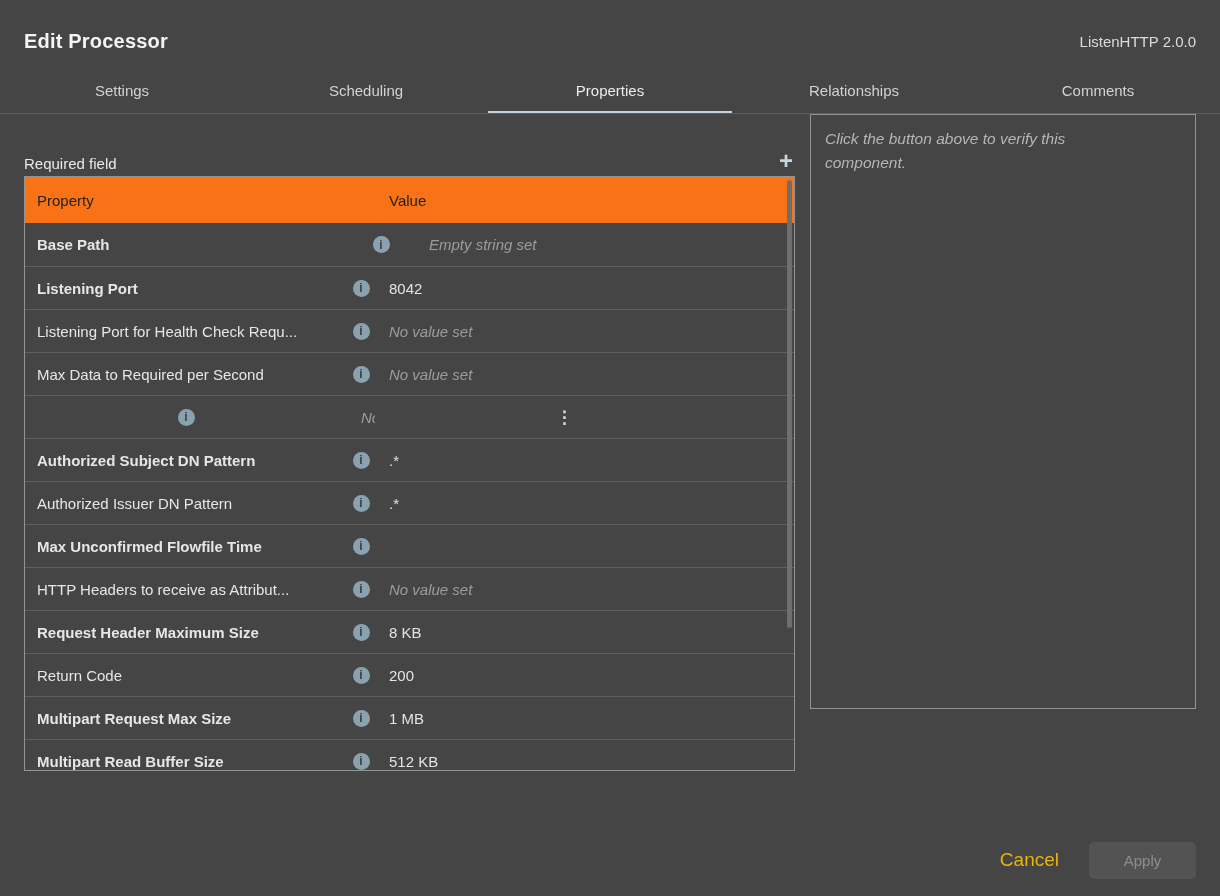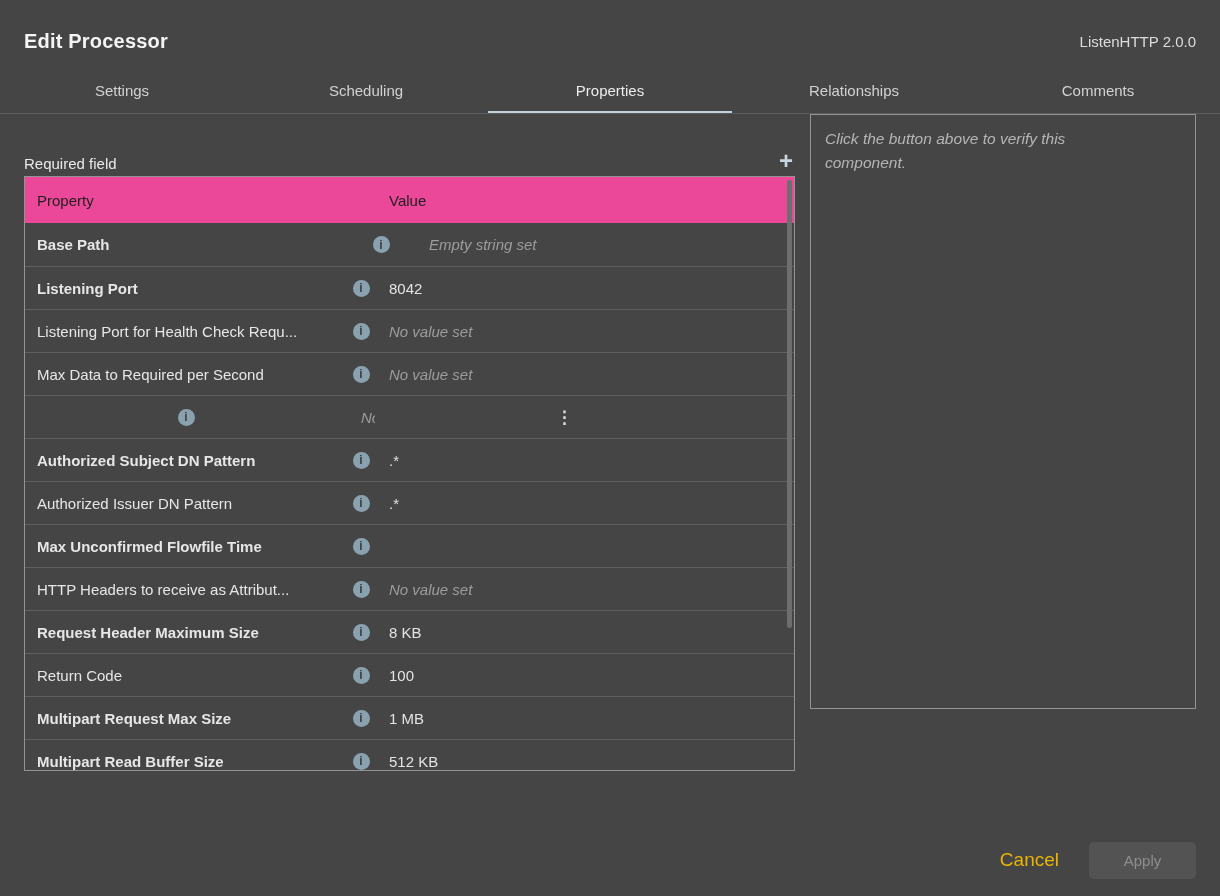--- a/index.html
+++ b/index.html
@@ -51,21 +51,21 @@
   .check-icon { cursor:pointer; display:flex; align-items:center; padding-right:2px; }
 
   
   .ptable {
     border:1px solid #939393; height:595px; overflow:hidden; position:relative;
     background:#454545;
   }
   .thead {
     display:grid; grid-template-columns:322px 28px 1fr 40px;
     height:46px; align-items:center;
-    background:#ec4899; color:#1f1f1f; font-size:15px;
+    background:#f97316; color:#1f1f1f; font-size:15px;
   }
   .thead .c-prop { padding-left:12px; }
   .thead .c-val  { padding-left:14px; }
 
   .prow {
     display:grid; grid-template-columns:322px 28px 1fr 40px;
     height:43px; align-items:center;
     border-top:1px solid #5f5f5f; font-size:15px;
   }
   .prow:first-child { border-top:none;gap:20px; }
@@ -203,21 +203,21 @@
           </div>
           <div class="prow">
             <span class="pname bold">Request Header Maximum Size</span>
             <span class="info-icon">i</span>
             <span class="pvalue">8 KB</span>
             <span></span>
           </div>
           <div class="prow">
             <span class="pname">Return Code</span>
             <span class="info-icon">i</span>
-            <span class="pvalue">100</span>
+            <span class="pvalue">200</span>
             <span></span>
           </div>
           <div class="prow">
             <span class="pname bold">Multipart Request Max Size</span>
             <span class="info-icon">i</span>
             <span class="pvalue">1 MB</span>
             <span></span>
           </div>
           <div class="prow">
             <span class="pname bold">Multipart Read Buffer Size</span>

